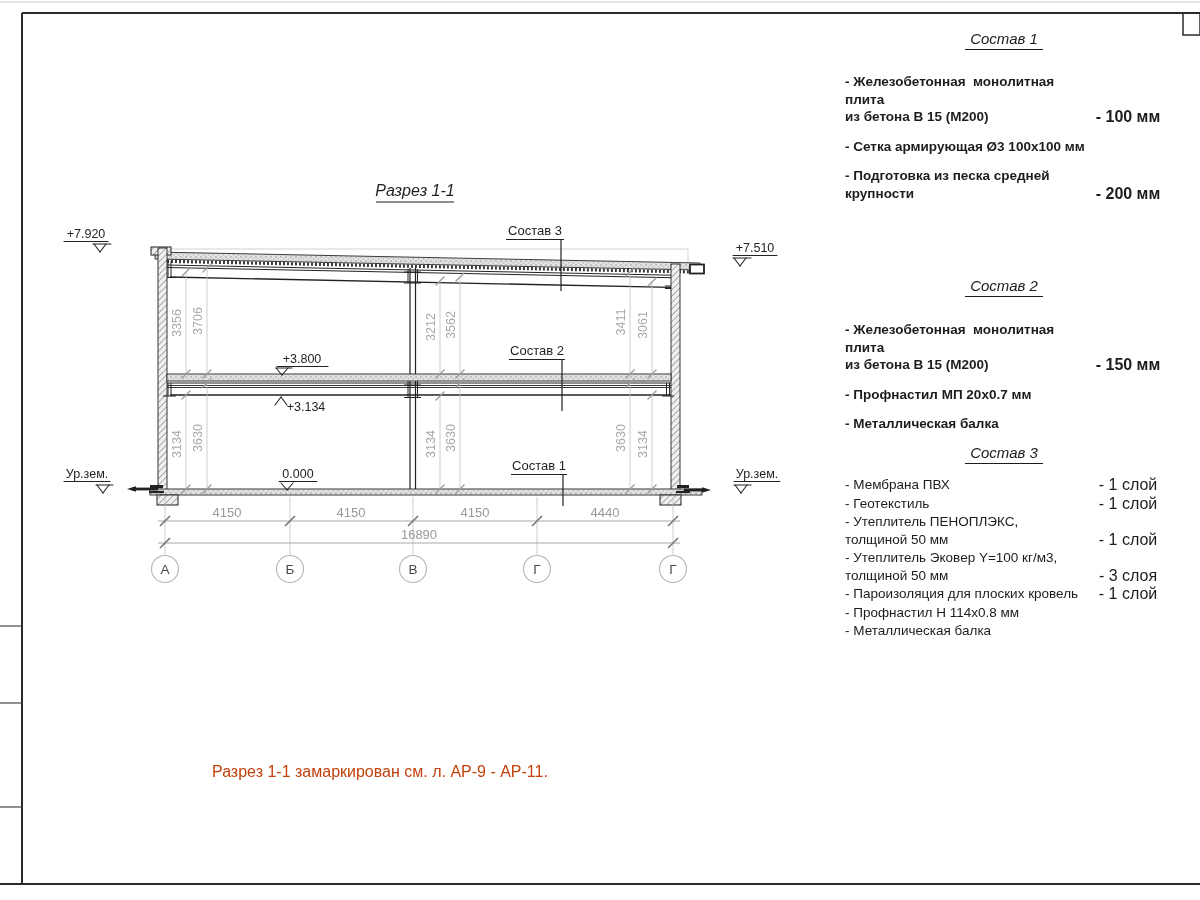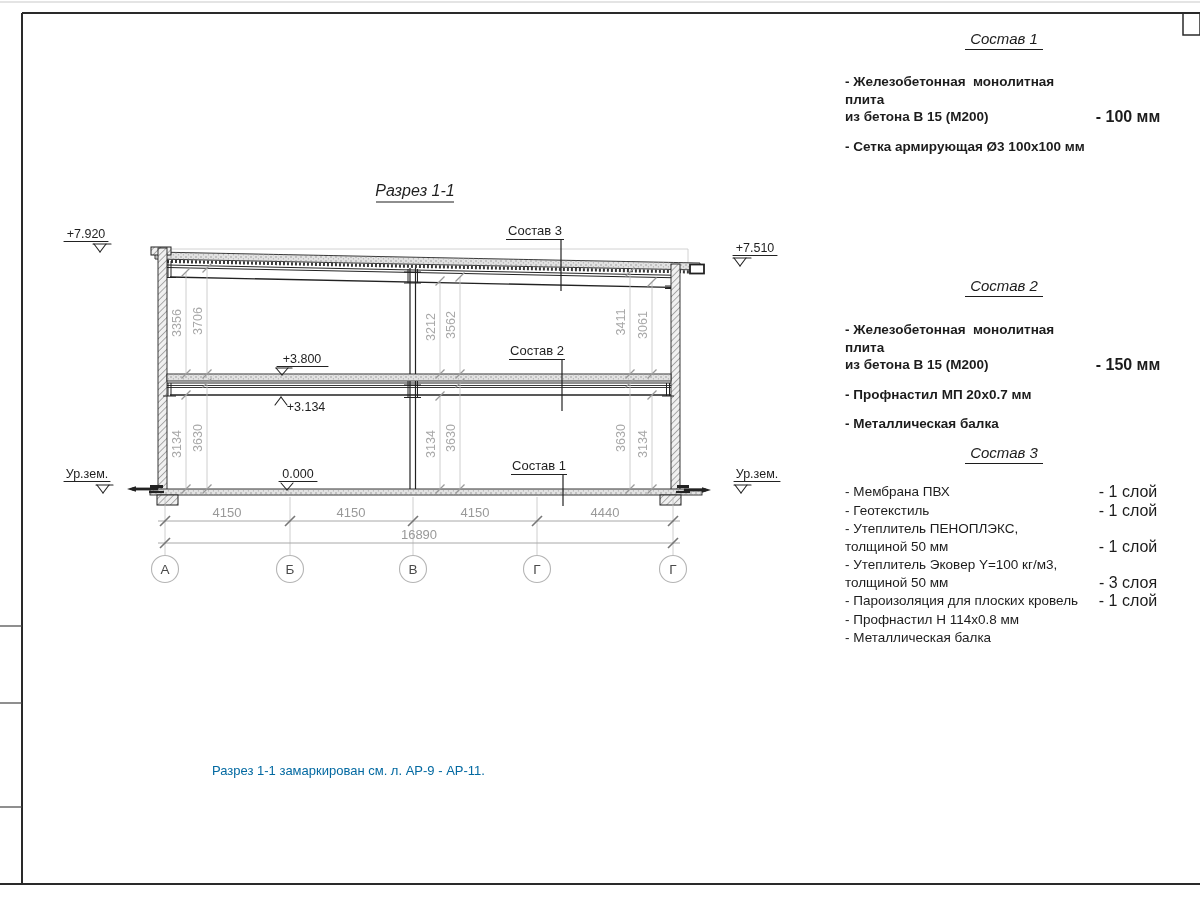--- a/index.html
+++ b/index.html
@@ -11,25 +11,25 @@
   .panel{position:absolute;left:845px;top:0;width:318px;color:#1c1c1c;}
   .sec{position:absolute;left:0;width:318px;}
   .sec-1{top:30px;} .sec-2{top:277px;} .sec-3{top:444px;}
   .sec-head{text-align:center;}
   .sec-head span{display:inline-block;font-style:italic;font-size:15px;
                  border-bottom:1.2px solid #1c1c1c;padding:0 5px 2px 5px;}
   .item{display:flex;align-items:flex-end;}
   .sec-1 .item,.sec-2 .item{margin-top:12px;font-weight:bold;}
   .sec-3 .item{margin-top:1px;}
   .sec-1 .item.first{margin-top:23px;} .sec-2 .item.first{margin-top:24px;}
-  .sec-3 .item.first{margin-top:19px;}
+  .sec-3 .item.first{margin-top:12px;}
   .item .nm{width:246px;font-size:13.5px;line-height:17.5px;white-space:pre-wrap;}
   .item .val{margin-left:auto;width:70px;font-size:16px;line-height:17.5px;white-space:nowrap;text-align:center;}
 
-  .note{position:absolute;left:212px;top:763px;font-size:13px;color:#0369a1;}
+  .note{position:absolute;left:212px;top:763px;font-size:16px;color:#c2410c;}
 </style>
 </head>
 <body>
 
 <div class="sheet">
 
 <svg class="linework" viewBox="0 0 1200 900">
   <defs>
     <pattern id="hatchD" width="4.5" height="4.5" patternUnits="userSpaceOnUse" patternTransform="rotate(45)">
       <rect width="4.5" height="4.5" fill="#f0f0f0"></rect>
@@ -292,20 +292,25 @@
     </div>
     <div class="item first">
       <div class="nm">- Железобетонная  монолитная плита
 из бетона В 15 (М200)</div>
       <div class="val">- 100 мм</div>
     </div>
     <div class="item">
       <div class="nm">- Сетка армирующая Ø3 100х100 мм</div>
       <div class="val"></div>
     </div>
+    <div class="item">
+      <div class="nm">- Подготовка из песка средней
+крупности</div>
+      <div class="val">- 200 мм</div>
+    </div>
   </div>
 
   <div class="sec sec-2">
     <div class="sec-head">
       <span>Состав 2</span>
     </div>
     <div class="item first">
       <div class="nm">- Железобетонная  монолитная плита
 из бетона В 15 (М200)</div>
       <div class="val">- 150 мм</div>

